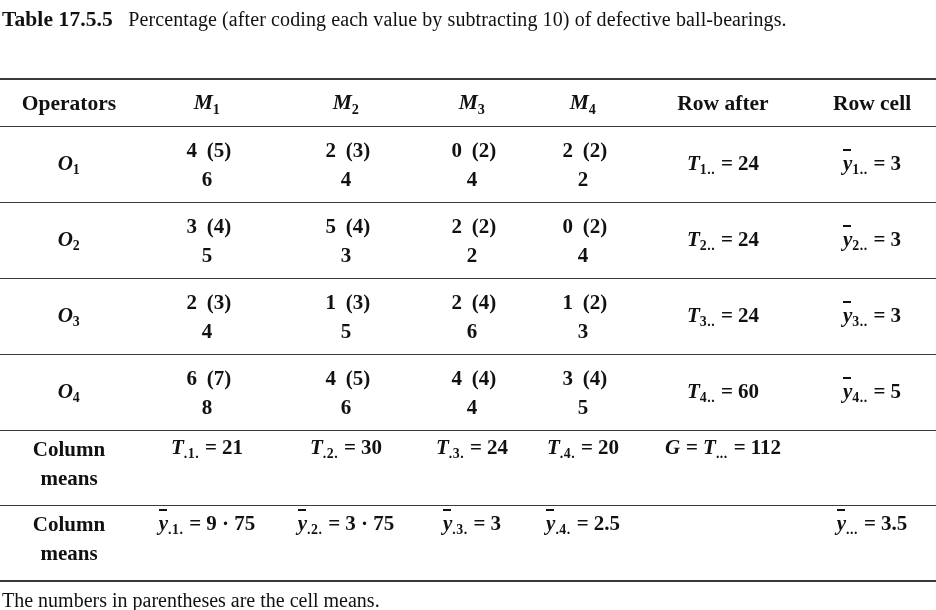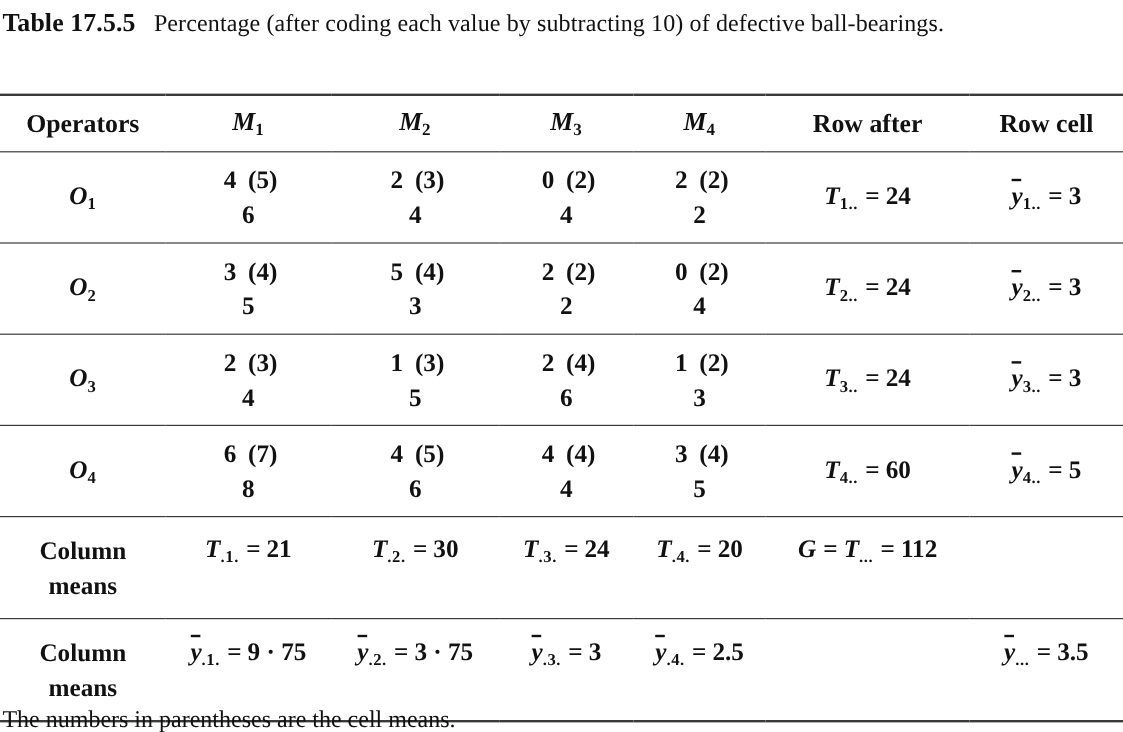--- a/index.html
+++ b/index.html
@@ -66,21 +66,21 @@
   }
 
   .datarow td {
     height: 75px;
     font-size: 21px;
   }
   .sumrow td {
     height: 70px;
     font-size: 21px;
     vertical-align: top;
-    padding-top: 14px;
+    padding-top: 4px;
   }
 
   
   .c-op    { width: 138px; }
   .c-m1    { width: 138px; }
   .c-m2    { width: 140px; }
   .c-m3    { width: 112px; }
   .c-m4    { width: 110px; }
   .c-rt    { width: 170px; }
   .c-rm    { width: 128px; }

